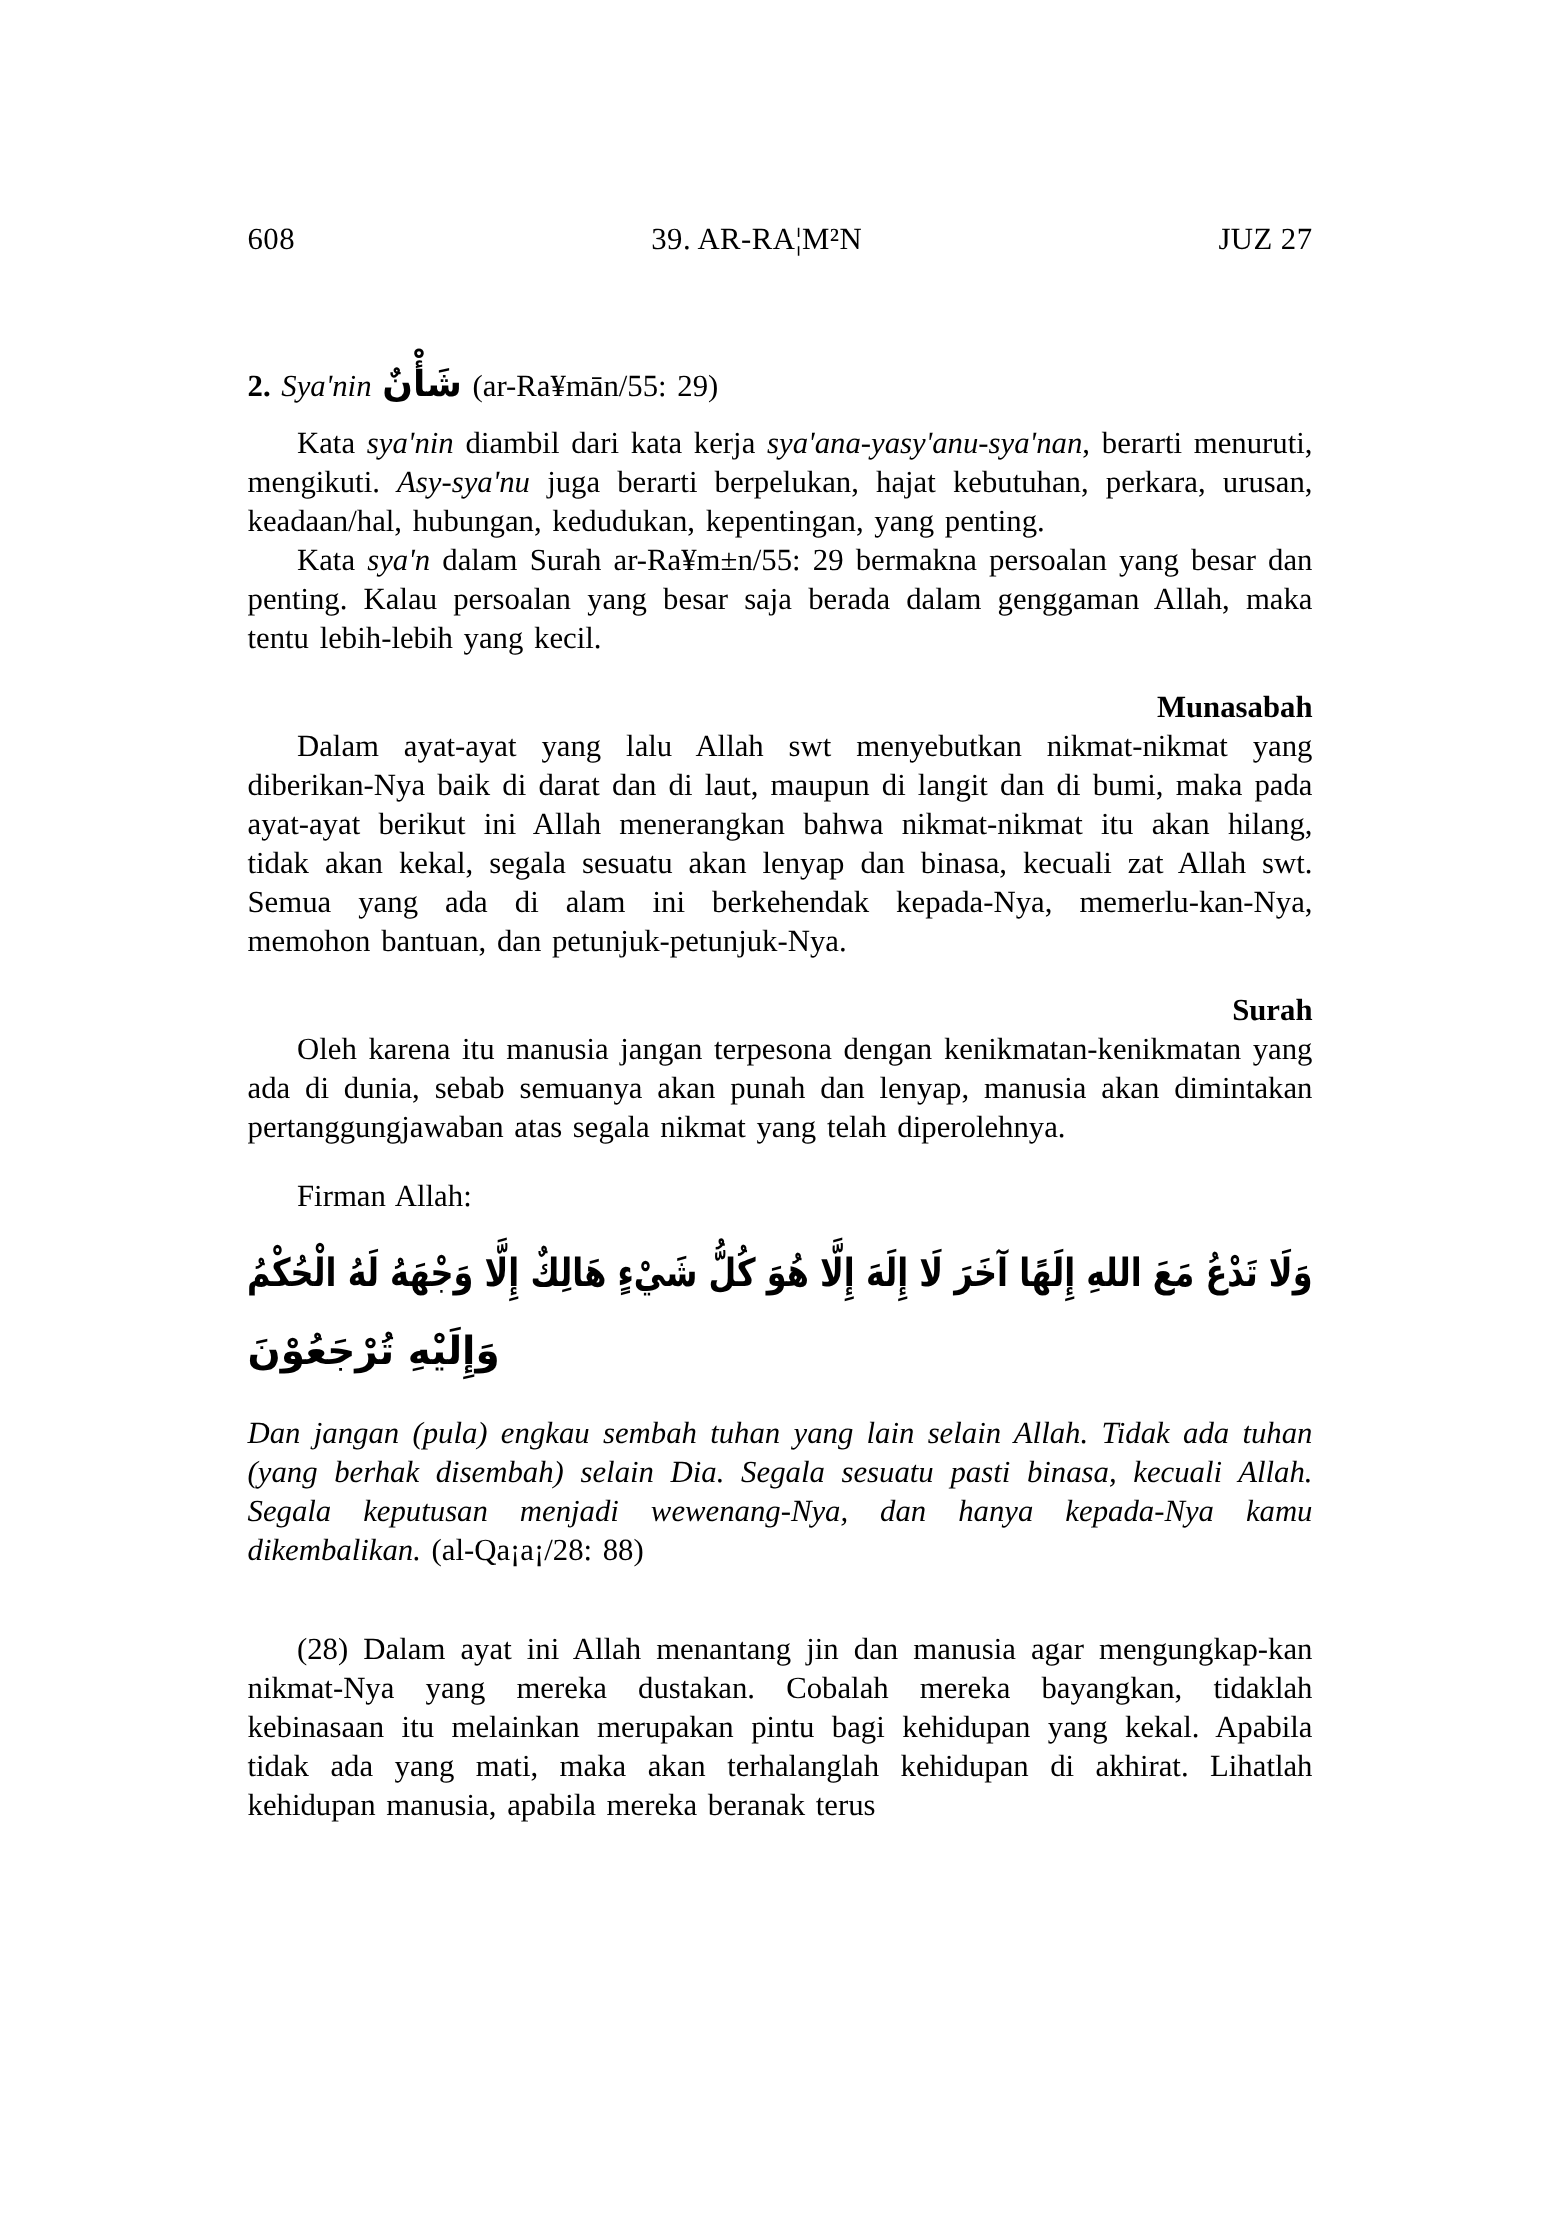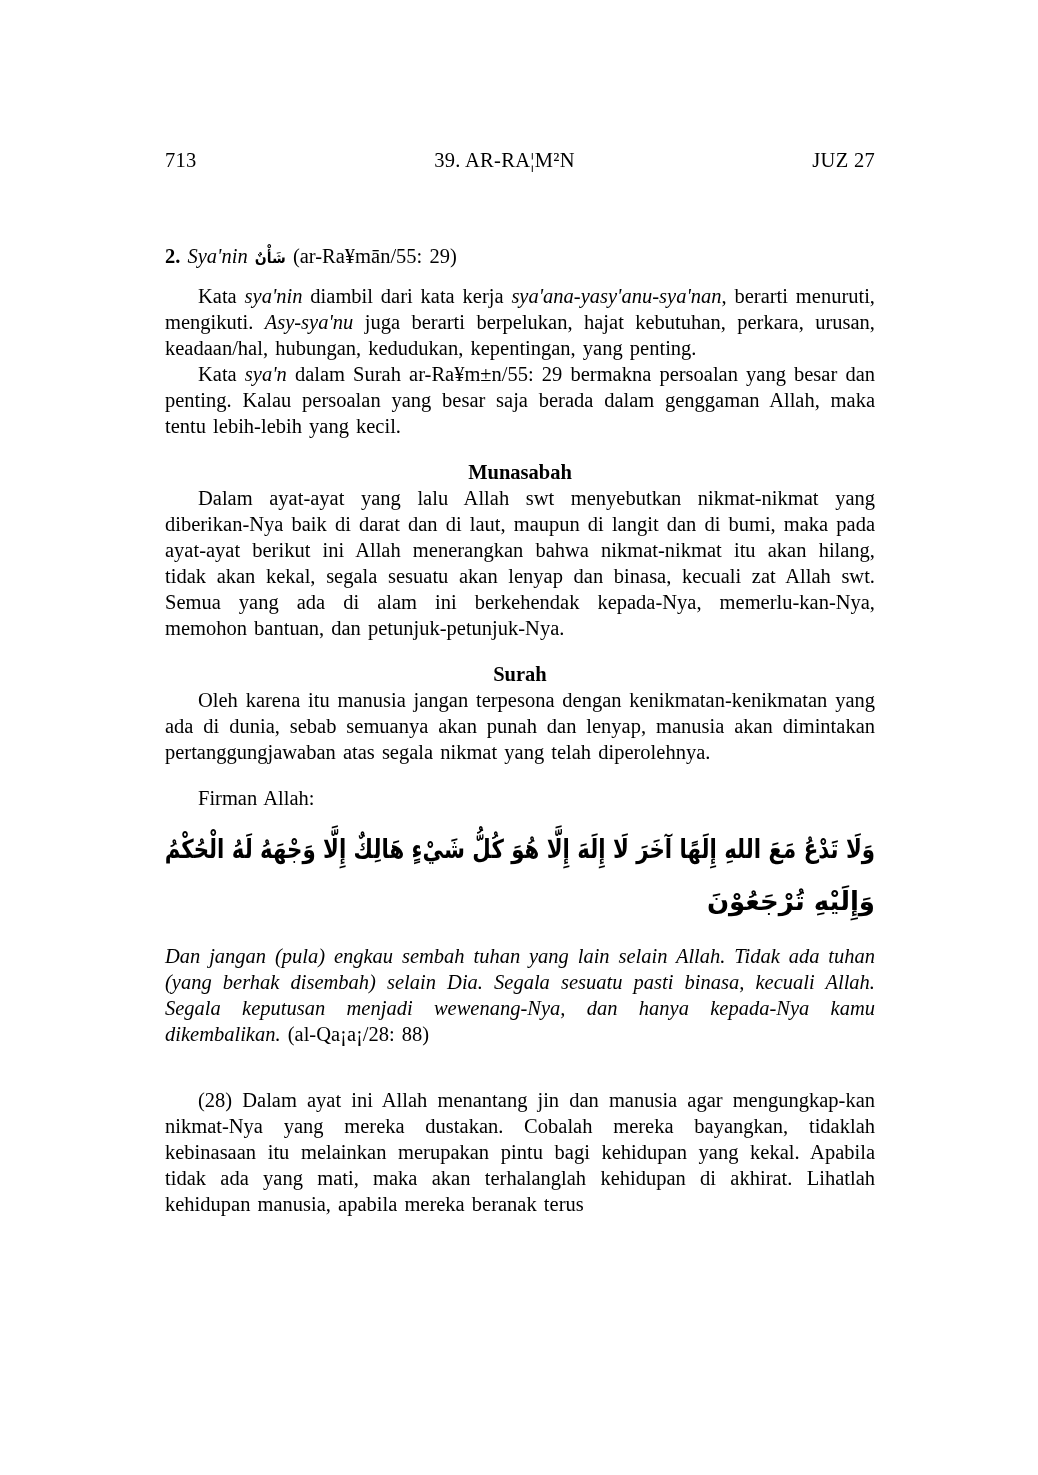--- a/index.html
+++ b/index.html
@@ -22,50 +22,50 @@
     align-items: baseline;
     margin-bottom: 70px;
   }
   .page-header .hdr { letter-spacing: 0.3px; }
   .block {
     text-align: justify;
     word-spacing: 2px;
   }
   .section-heading { margin-bottom: 12px; text-align: left; }
   .paragraph { text-indent: 33px; }
-  .subheading { margin-top: 20px; font-weight: bold; text-align: center; }
+  .subheading { margin-top: 20px; font-weight: bold; text-align: right; }
   .plain-line { text-indent: 33px; text-align: left; margin-top: 20px; }
   .spaced { margin-top: 40px; }
   .italic { font-style: italic; }
   .bold { font-weight: bold; }
   .inline-arabic {
     font-family: "DejaVu Sans", sans-serif;
-    font-size: 14px;
+    font-size: 24px;
     font-weight: bold;
   }
   .arabic-block { margin: 12px 0 16px; }
   .arabic-line {
     font-family: "DejaVu Sans", sans-serif;
     font-weight: bold;
     font-size: 26px;
     line-height: 52px;
     direction: rtl;
     white-space: nowrap;
     word-spacing: 0;
   }
   .arabic-line-0 { text-align: right; }
-  .arabic-line-1 { text-align: right; }
+  .arabic-line-1 { text-align: left; }
   .translation { margin-top: 2px; font-family: Liberation Serif, serif; }
 </style>
 </head>
 <body>
 
 <div class="page">
   <header class="page-header">
-    <span class="hdr">713</span>
+    <span class="hdr">608</span>
     <span class="hdr">39. AR-RA¦M²N</span>
     <span class="hdr">JUZ 27</span>
   </header>
   <main id="content">
       <div class="block section-heading"><span class="bold">2. </span><span class="italic">Sya'nin </span><span class="inline-arabic">شَأْنٌ</span><span> (ar-Ra¥mān/55: 29)</span></div>
       <div class="block paragraph"><span>Kata </span><span class="italic">sya'nin</span><span> diambil dari kata kerja </span><span class="italic">sya'ana-yasy'anu-sya'nan</span><span>, berarti menuruti, mengikuti. </span><span class="italic">Asy-sya'nu</span><span> juga berarti berpelukan, hajat kebutuhan, perkara, urusan, keadaan/hal, hubungan, kedudukan, kepentingan, yang penting.</span></div>
       <div class="block paragraph"><span>Kata </span><span class="italic">sya'n</span><span> dalam Surah ar-Ra¥m±n/55: 29 bermakna persoalan yang besar dan penting. Kalau persoalan yang besar saja berada dalam genggaman Allah, maka tentu lebih-lebih yang kecil.</span></div>
       <div class="block subheading"><span>Munasabah</span></div>
       <div class="block paragraph"><span>Dalam ayat-ayat yang lalu Allah swt menyebutkan nikmat-nikmat yang diberikan-Nya baik di darat dan di laut, maupun di langit dan di bumi, maka pada ayat-ayat berikut ini Allah menerangkan bahwa nikmat-nikmat itu akan hilang, tidak akan kekal, segala sesuatu akan lenyap dan binasa, kecuali zat Allah swt. Semua yang ada di alam ini berkehendak kepada-Nya, memerlu-kan-Nya, memohon bantuan, dan petunjuk-petunjuk-Nya.</span></div>
       <div class="block subheading"><span>Surah</span></div>

